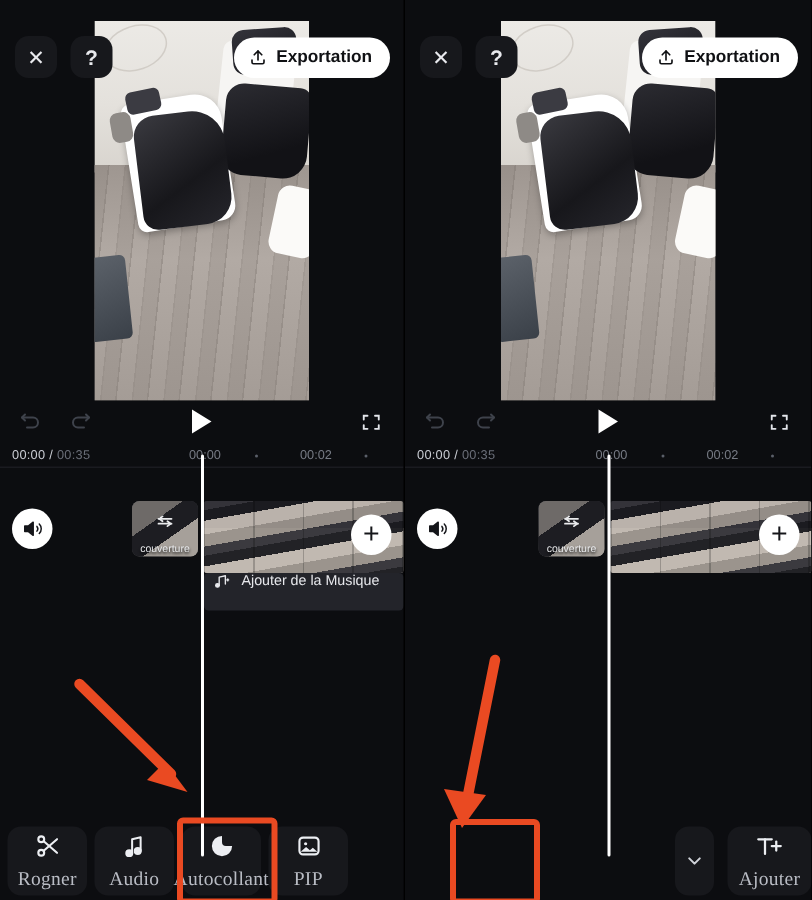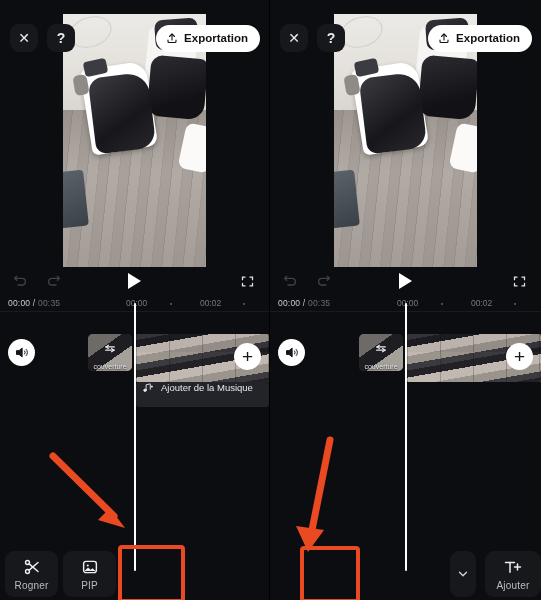--- a/index.html
+++ b/index.html
@@ -198,21 +198,21 @@
   .toolbar {
     position:absolute; left:0; bottom:0; width:100%; height:52px;
     background:#0c0d10; display:flex; align-items:center; z-index:25;
   }
   .tool {
     width:53px; height:46px; margin-left:5px; border-radius:9px;
     background:#17181c; display:flex; flex-direction:column;
     align-items:center; justify-content:center; gap:4px; flex:0 0 auto;
     position:relative;
   }
-  .tool .tlabel { font-size:10px; color:#b9bcc4; letter-spacing:.2px; }
+  .tool .tlabel { font-size:13px; color:#b9bcc4; letter-spacing:.2px;font-family:Liberation Serif, serif; }
   .tool .tico { height:19px; display:flex; align-items:center; justify-content:center; color:#eceef2; }
 
   .toolbar.right-tb { padding-left:4px;justify-content:flex-end; }
   .chev {
     width:26px; height:46px; border-radius:9px; background:#17181c;
     display:flex; align-items:center; justify-content:center;
     margin-left:5px; flex:0 0 auto;
   }
   .tool.wide { width:56px; }
   .newbadge {
@@ -353,22 +353,40 @@
           <svg width="18" height="18" viewBox="0 0 24 24" fill="none" stroke="#eceef2" stroke-width="1.9" stroke-linecap="round" stroke-linejoin="round">
             <circle cx="6" cy="6" r="2.6"></circle>
               <circle cx="6" cy="18" r="2.6"></circle>
             <path d="M8.2 7.8L20 18"></path>
               <path d="M8.2 16.2L20 6"></path>
           </svg>
         </span>
         <span class="tlabel">Rogner</span>
       </div>
 
-
-
+      <div class="tool">
+        <span class="tico">
+          <svg width="17" height="17" viewBox="0 0 24 24" fill="none" stroke="#eceef2" stroke-width="1.9" stroke-linecap="round" stroke-linejoin="round">
+            <path d="M10 18V5l8-2v13"></path>
+              <circle cx="7.3" cy="18" r="2.8" fill="#eceef2"></circle>
+            <circle cx="15.3" cy="16" r="2.8" fill="#eceef2"></circle>
+          </svg>
+        </span>
+        <span class="tlabel">Audio</span>
+      </div>
+
+
+      <div class="tool">
+        <span class="tico">
+          <svg width="18" height="18" viewBox="0 0 24 24" fill="#eceef2">
+            <path d="M12 3a9 9 0 1 0 9 9h-5.5A3.5 3.5 0 0 1 12 8.5V3z"></path>
+          </svg>
+        </span>
+        <span class="tlabel">Autocollant</span>
+      </div>
 
       <div class="tool">
         <span class="tico">
           <svg width="18" height="18" viewBox="0 0 24 24" fill="none" stroke="#eceef2" stroke-width="1.9">
             <rect x="3.5" y="4.5" width="17" height="15" rx="3.2"></rect>
             <circle cx="9" cy="10" r="1.4" fill="#eceef2" stroke="none"></circle>
             <path d="M4.6 17.2l4.8-4.4 3.4 3 2.6-2.3 4 3.7" fill="#eceef2" stroke="none"></path>
           </svg>
         </span>
         <span class="tlabel">PIP</span>

